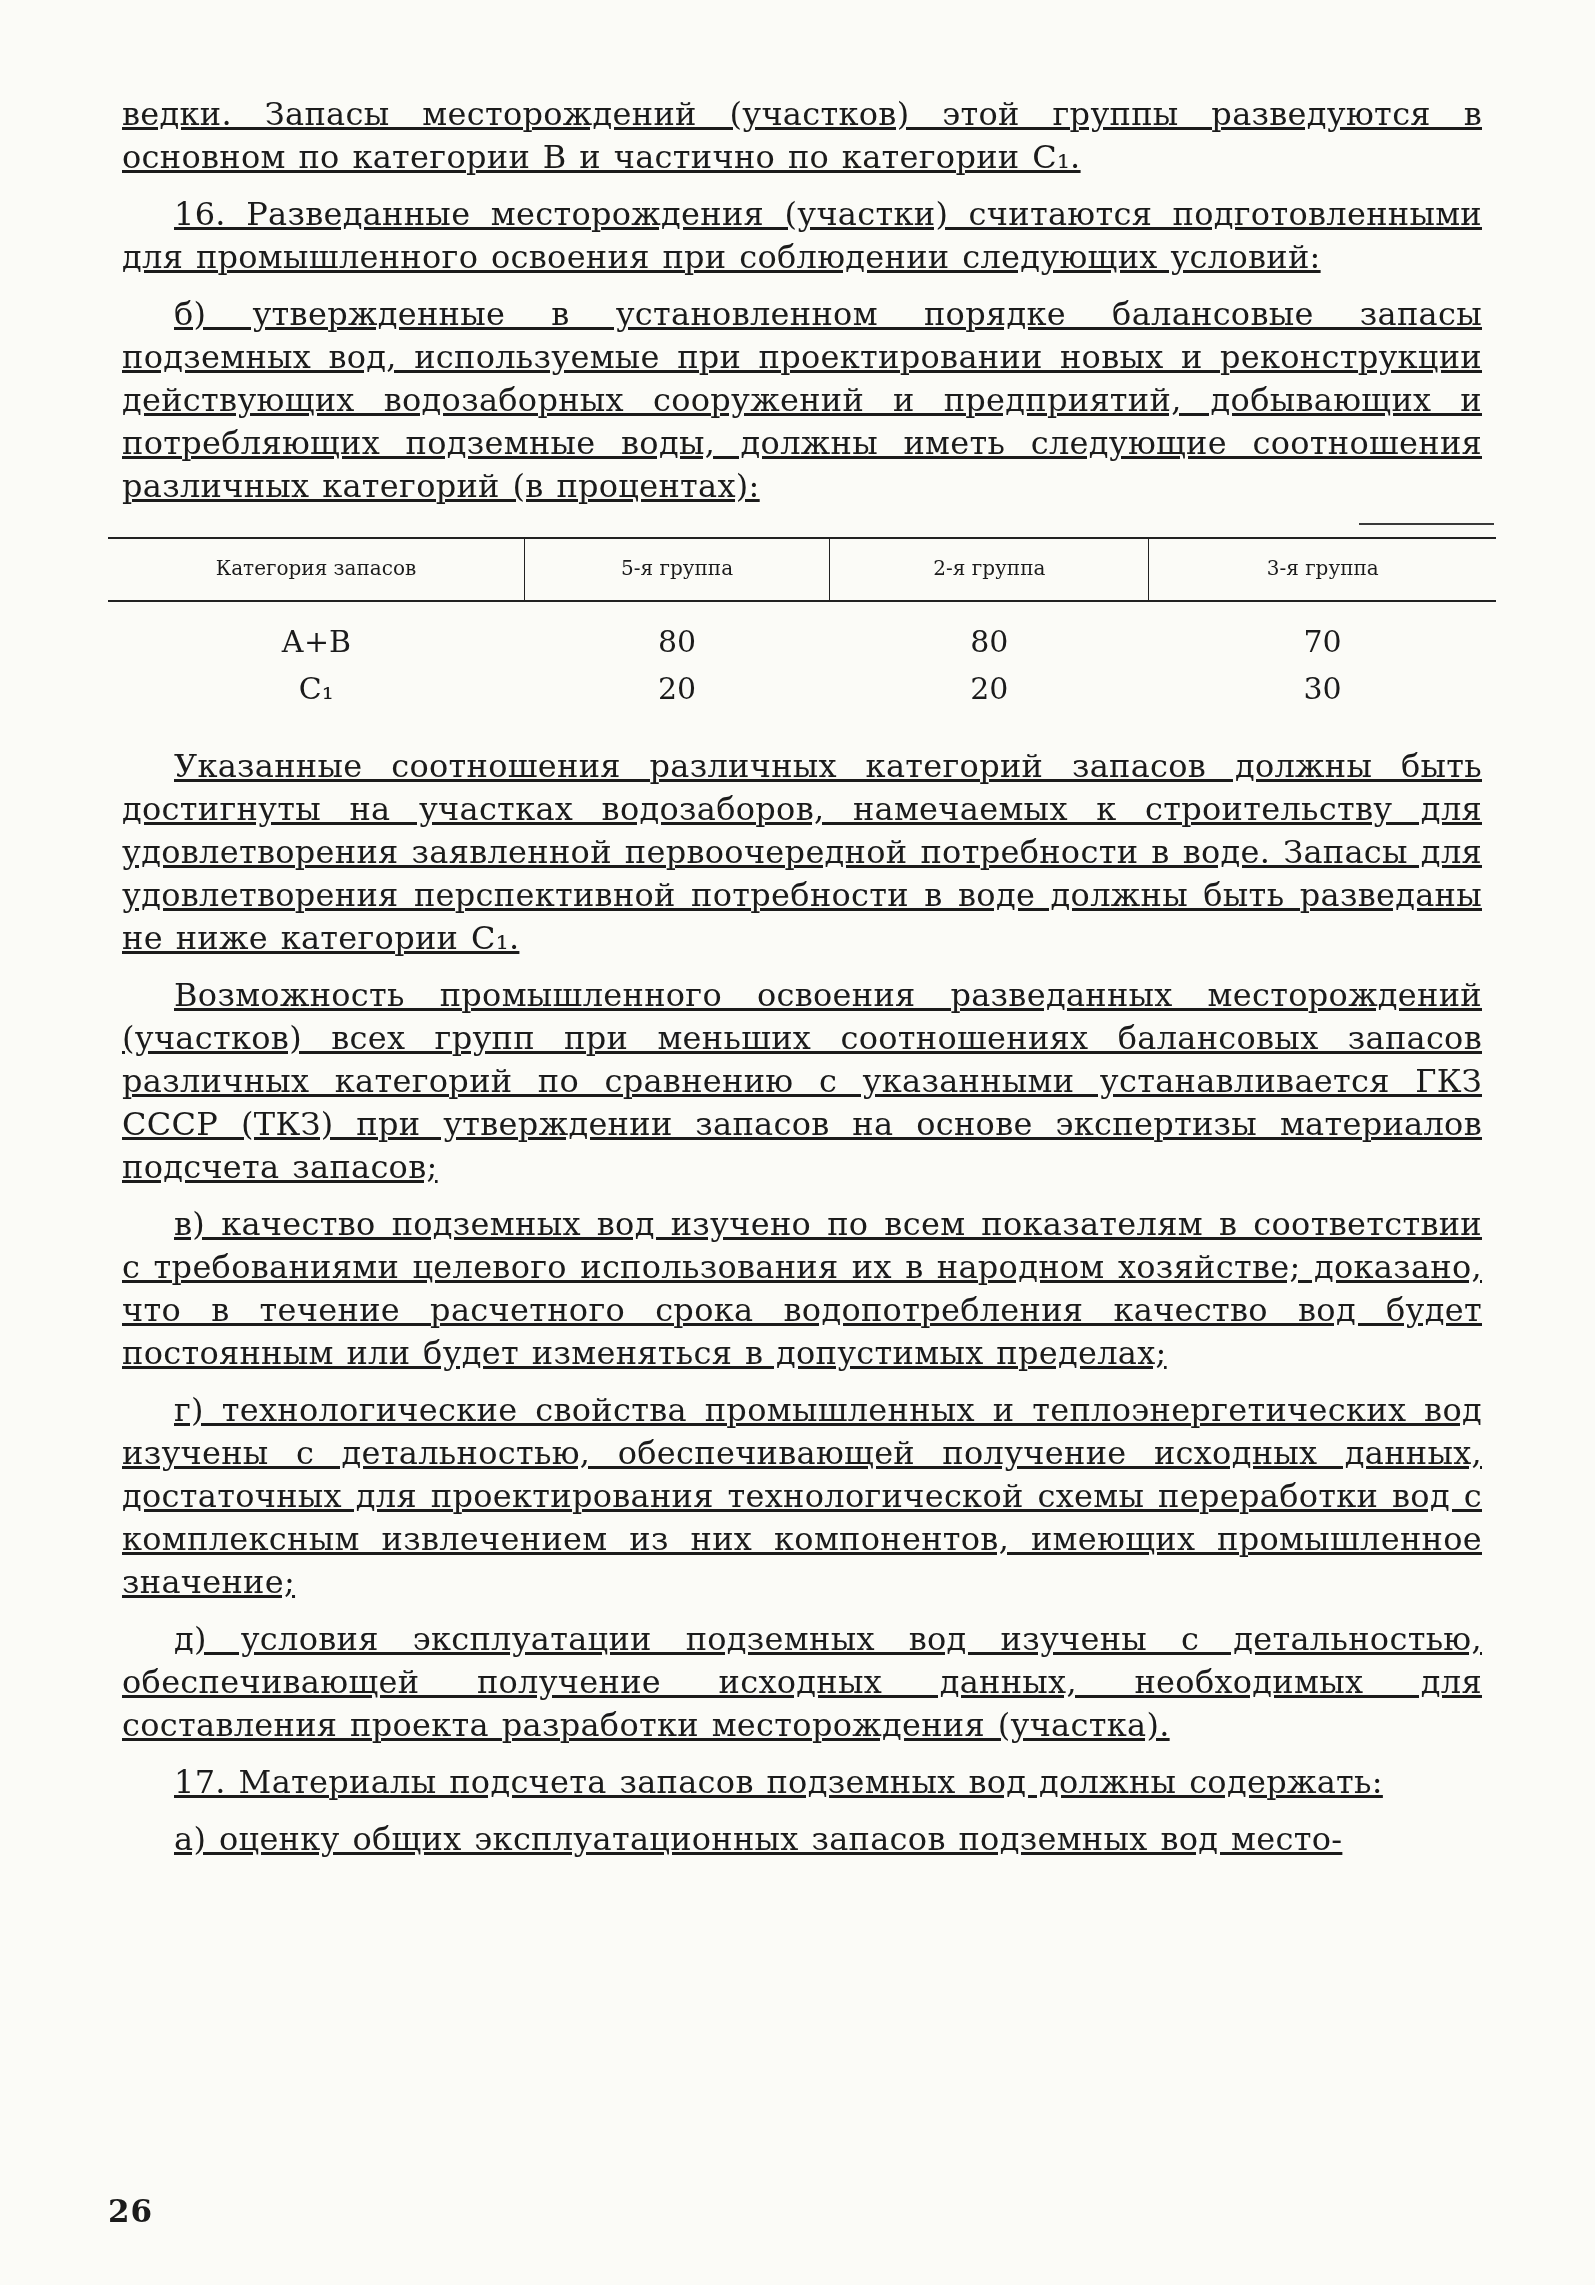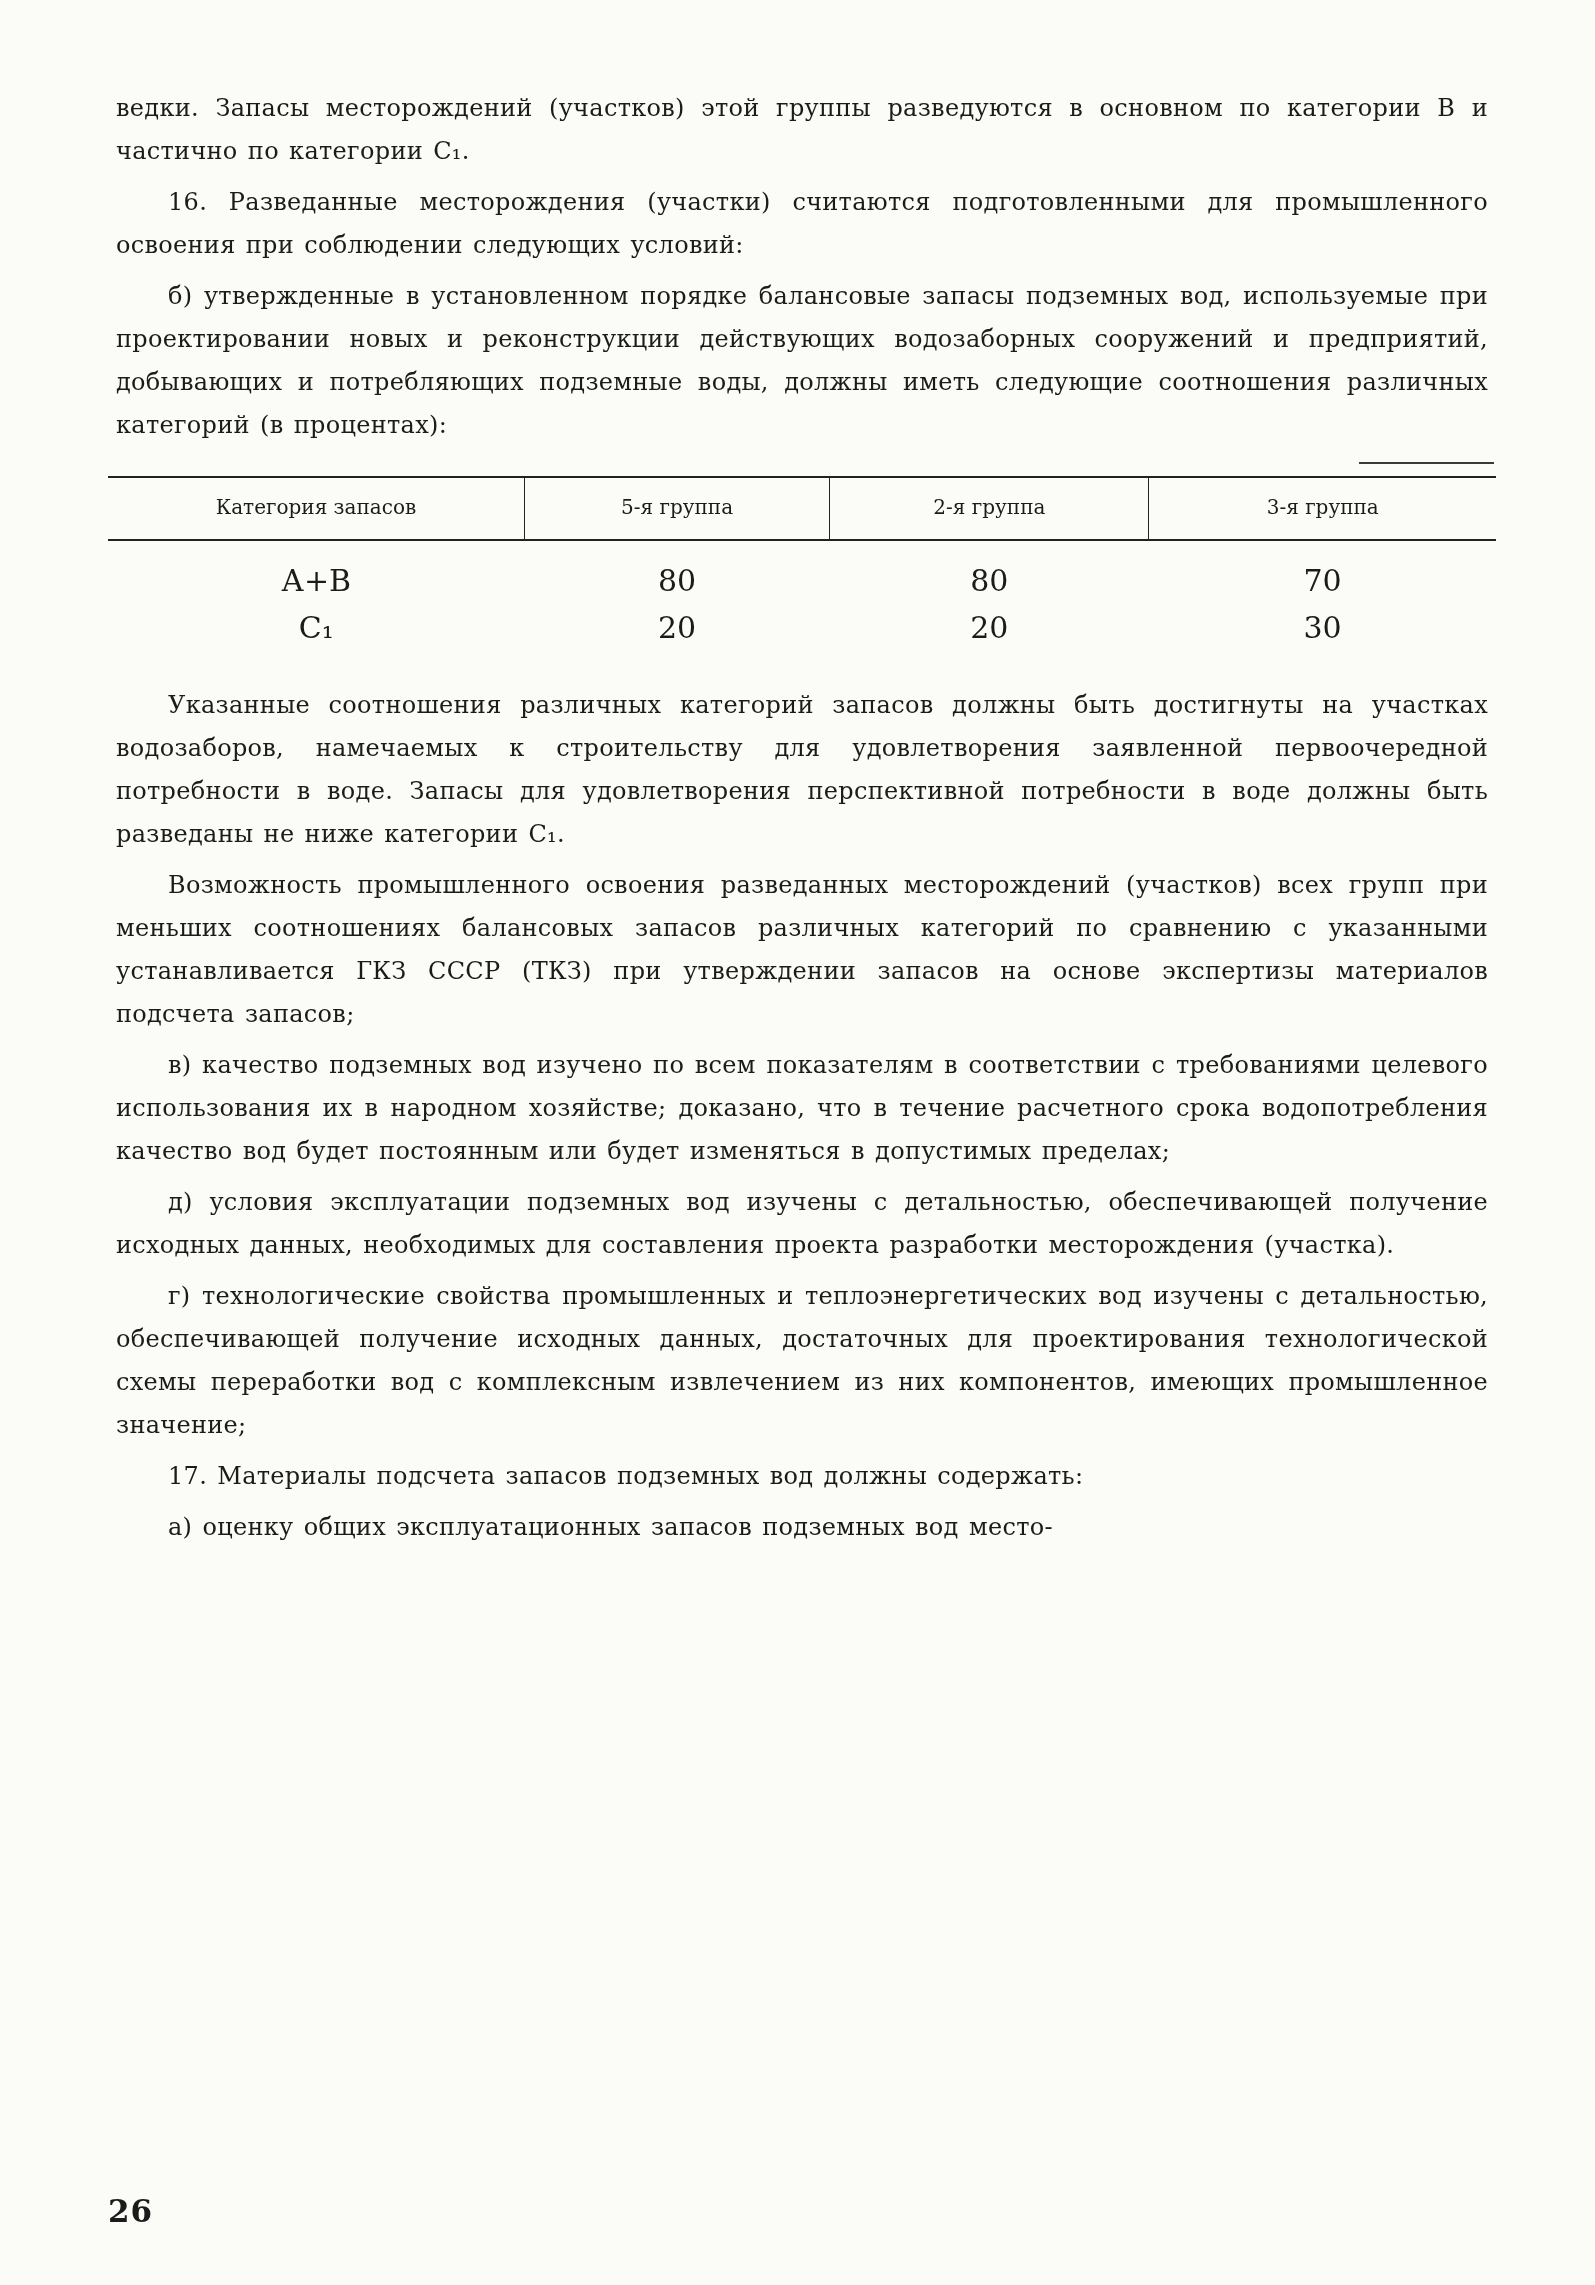--- a/index.html
+++ b/index.html
@@ -12,27 +12,28 @@
     color: #1b1b1b;
     position: relative;
   }
   .page-inner {
     position: absolute;
     left: 108px;
     top: 79px;
     width: 1388px;
   }
   .par {
-    font-size: 24px;
+    font-size: 32px;
     line-height: 43px;
     text-align: justify;
     text-indent: 52px;
     letter-spacing: 0.3px;
     word-spacing: 2.3px;
-    margin: 8px;
+    margin: 14px;
+    text-decoration: underline;
   }
   .par.no-indent { text-indent: 0; }
 
   .tbl-wrap {
     margin: 29px 0 23.4px 0;
     position: relative;
   }
   .artifact-line {
     position: absolute;
     right: 1.8px;
@@ -118,21 +119,21 @@
           <td>20</td>
           <td>30</td>
         </tr>
       </tbody>
     </table>
   </div>
 
   <p class="par">Указанные соотношения различных категорий запасов должны быть достигнуты на участках водозаборов, намечаемых к строительству для удовлетворения заявленной первоочередной потребности в воде. Запасы для удовлетворения перспективной потребности в воде должны быть разведаны не ниже категории С₁.</p>
   <p class="par">Возможность промышленного освоения разведанных месторождений (участков) всех групп при меньших соотношениях балансовых запасов различных категорий по сравнению с указанными устанавливается ГКЗ СССР (ТКЗ) при утверждении запасов на основе экспертизы материалов подсчета запасов;</p>
   <p class="par">в) качество подземных вод изучено по всем показателям в соответствии с требованиями целевого использования их в народном хозяйстве; доказано, что в течение расчетного срока водопотребления качество вод будет постоянным или будет изменяться в допустимых пределах;</p>
+  <p class="par">г) технологические свойства промышленных и теплоэнергетических вод изучены с детальностью, обеспечивающей получение исходных данных, достаточных для проектирования технологической схемы переработки вод с комплексным извлечением из них компонентов, имеющих промышленное значение;</p>
   <p class="par">д) условия эксплуатации подземных вод изучены с детальностью, обеспечивающей получение исходных данных, необходимых для составления проекта разработки месторождения (участка).</p>
-  <p class="par">г) технологические свойства промышленных и теплоэнергетических вод изучены с детальностью, обеспечивающей получение исходных данных, достаточных для проектирования технологической схемы переработки вод с комплексным извлечением из них компонентов, имеющих промышленное значение;</p>
   <p class="par">17. Материалы подсчета запасов подземных вод должны содержать:</p>
   <p class="par">а) оценку общих эксплуатационных запасов подземных вод место-</p>
 
 </div>
 
 <div class="page-number">26</div>
 
 
 </body></html>

